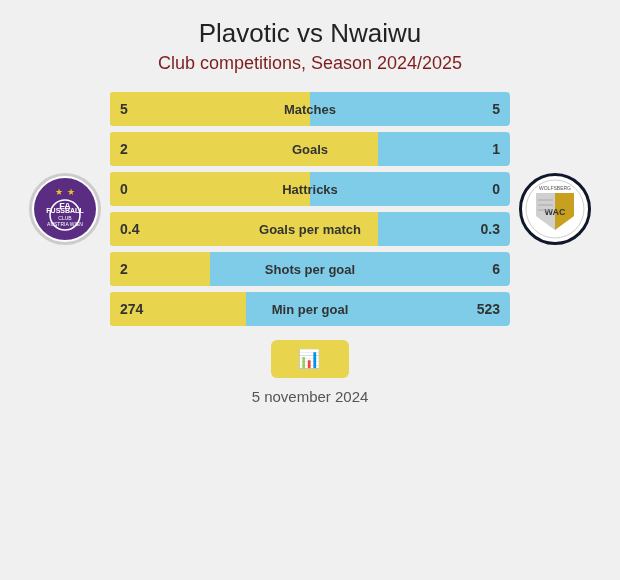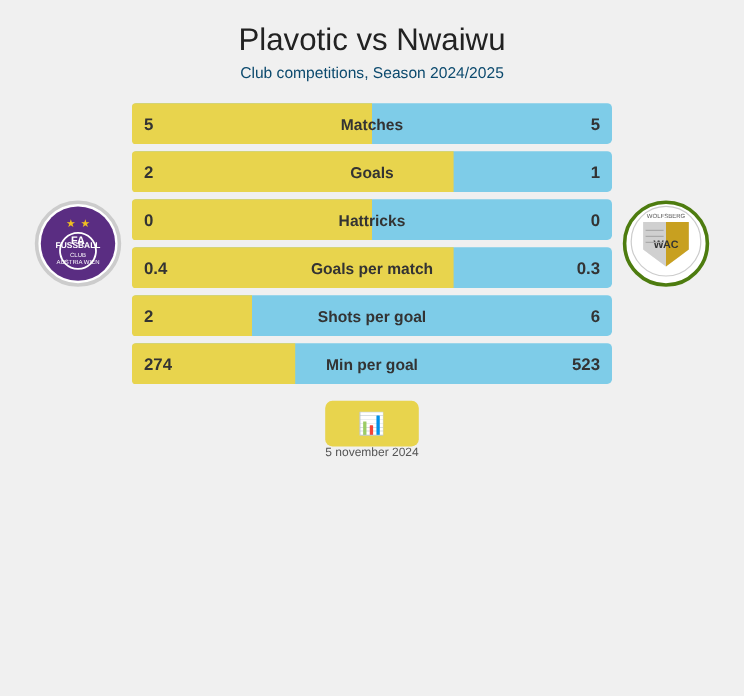--- a/index.html
+++ b/index.html
@@ -26,22 +26,22 @@
 
     .title {
       font-size: 26px;
       font-weight: normal;
       color: #222;
       text-align: center;
       margin-bottom: 4px;
     }
 
     .subtitle {
-      font-size: 13px;
-      color: #0c4a6e;
+      font-size: 18px;
+      color: #7f1d1d;
       text-align: left;
       margin-bottom: 18px;
     }
 
     .stats-section {
       display: flex;
       flex-direction: row;
       align-items: center;
       width: 100%;
       justify-content: center;
@@ -93,23 +93,23 @@
       color: #f0c020;
       font-size: 9px;
     }
 
     
     .wac-logo {
       width: 72px;
       height: 72px;
       border-radius: 50%;
       background: white;
-      border: 3px solid #4d7c0f;
-      display: flex;
-      align-items: flex-start;
+      border: 3px solid #0f172a;
+      display: flex;
+      align-items: center;
       justify-content: center;
       overflow: hidden;
     }
 
     .bars-container {
       flex: 1;
       display: flex;
       flex-direction: column;
       gap: 6px;
       min-width: 0;
@@ -186,24 +186,24 @@
       color: #333;
     }
 
     .fctables-text {
       font-size: 18px;
       font-weight: bold;
       color: #333;
     }
 
     .date-text {
-      font-size: 10px;
+      font-size: 15px;
       color: #555;
       text-align: center;
-      margin-top: 0;
+      margin-top: 10px;
     }
   </style>
 </head>
 <body>
 
 <div class="page-container">
 
   <div class="title">Plavotic vs Nwaiwu</div>
   <div class="subtitle">Club competitions, Season 2024/2025</div>
 

